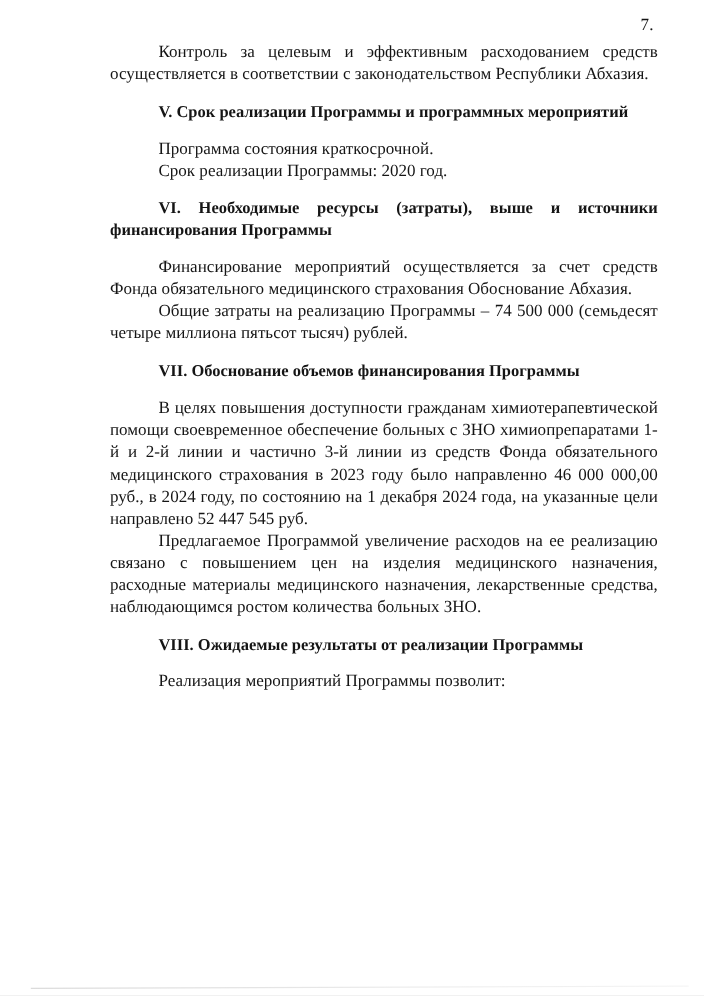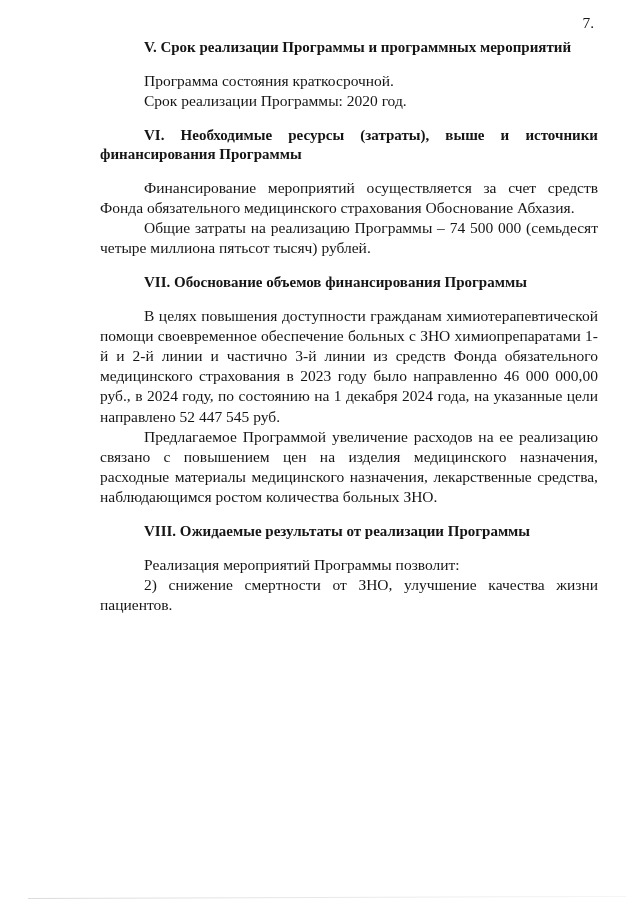--- a/index.html
+++ b/index.html
@@ -52,20 +52,21 @@
 </style>
 </head>
 <body>
 
 <div class="page">
 
   <div class="page-number">7.</div>
 
   <div class="content">
 
+    <p class="para">Контроль за целевым и эффективным расходованием средств осуществляется в соответствии с законодательством Республики Абхазия.</p>
 
     <h2 class="heading">V. Срок реализации Программы и программных мероприятий</h2>
 
     <p class="para">Программа состояния краткосрочной.</p>
 
     <p class="para">Срок реализации Программы: 2020 год.</p>
 
     <h2 class="heading">VI. Необходимые ресурсы (затраты), выше и источники финансирования Программы</h2>
 
     <p class="para">Финансирование мероприятий осуществляется за счет средств Фонда обязательного медицинского страхования Обоснование Абхазия.</p>
@@ -76,19 +77,18 @@
 
     <p class="para">В целях повышения доступности гражданам химиотерапевтической помощи своевременное обеспечение больных с ЗНО химиопрепаратами 1-й и 2-й линии и частично 3-й линии из средств Фонда обязательного медицинского страхования в 2023 году было направленно 46&nbsp;000&nbsp;000,00 руб., в 2024 году, по состоянию на 1 декабря 2024 года, на указанные цели направлено 52&nbsp;447&nbsp;545 руб.</p>
 
     <p class="para">Предлагаемое Программой увеличение расходов на ее реализацию связано с повышением цен на изделия медицинского назначения, расходные материалы медицинского назначения, лекарственные средства, наблюдающимся ростом количества больных ЗНО.</p>
 
     <h2 class="heading">VIII. Ожидаемые результаты от реализации Программы</h2>
 
     <p class="para">Реализация мероприятий Программы позволит:</p>
 
 
-    <p class="para">2)&nbsp;снижение смертности от ЗНО, улучшение качества жизни пациентов.</p>
 
   </div>
 
   <div class="scan-artifact"></div>
 
 </div>
 
 </body></html>

